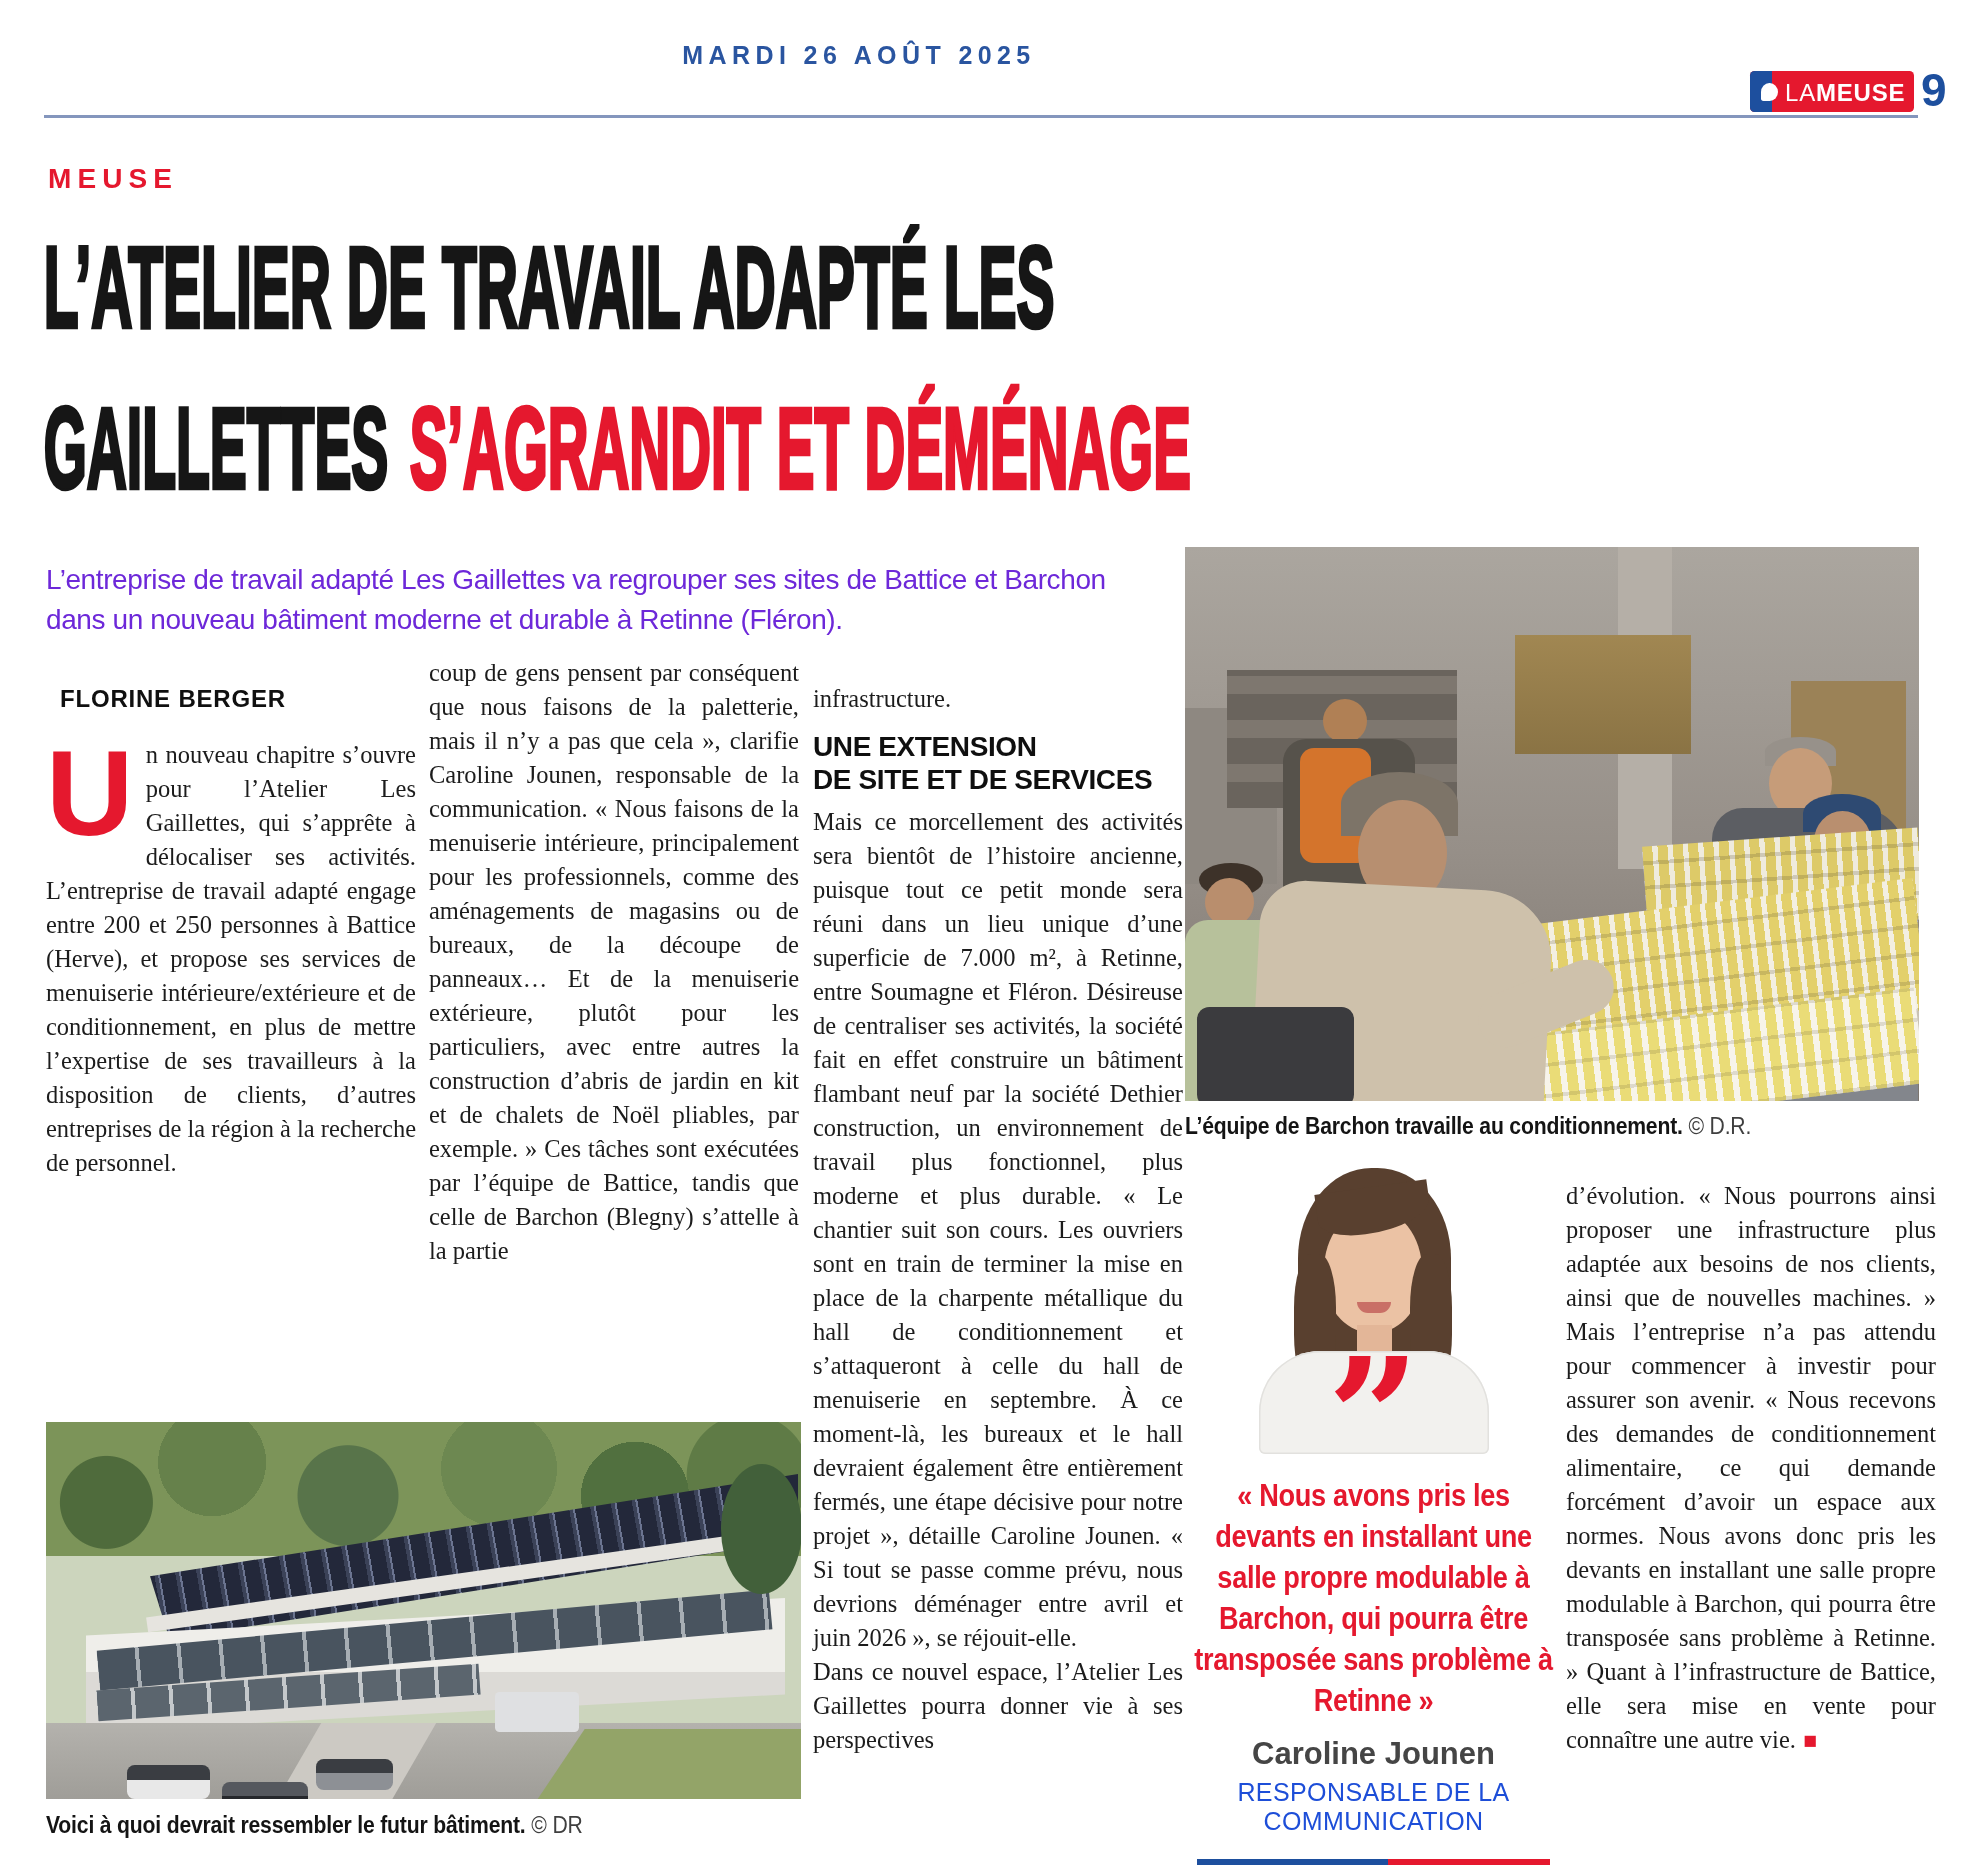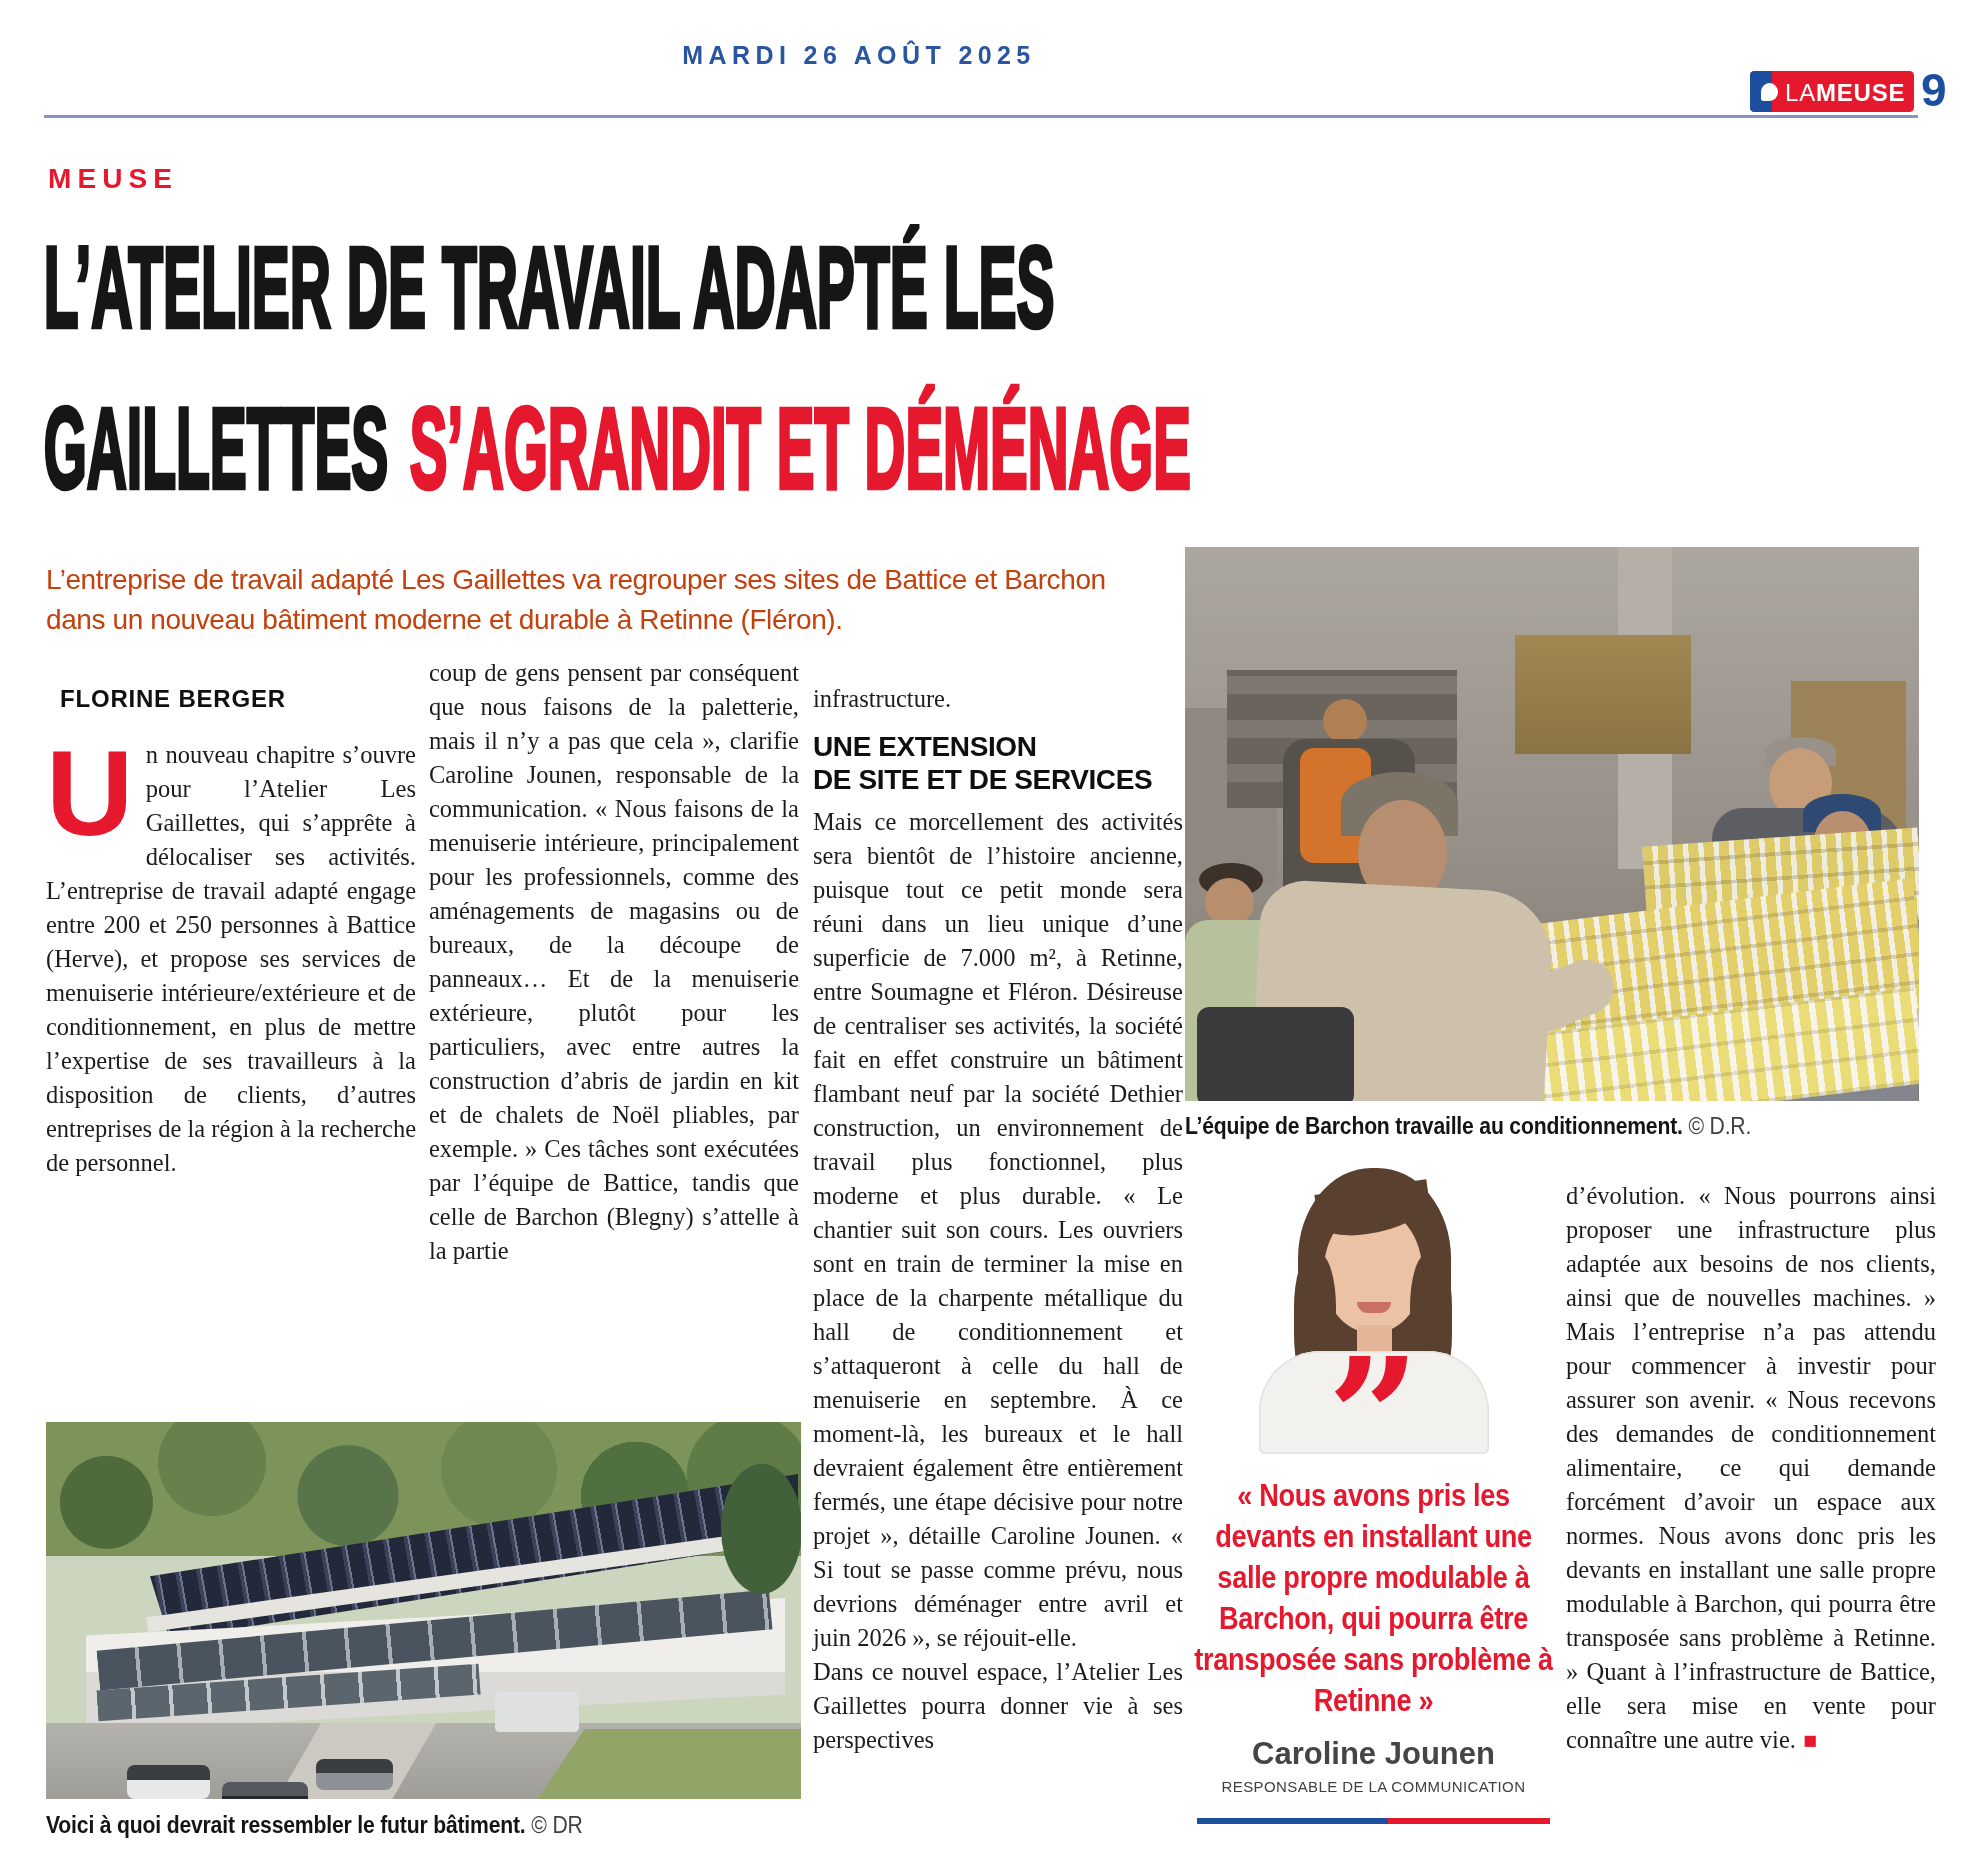--- a/index.html
+++ b/index.html
@@ -17,21 +17,21 @@
   .brand-la{font-weight:400;}
   .brand-meuse{font-weight:800;margin-top:19px;}
   .pagenum{left:1921px;top:63px;font-size:46px;font-weight:800;color:#1d4f9e;}
   .toprule{left:44px;top:115px;width:1874px;height:3.1px;background:#8496bd;}
 
   
   .kicker{left:48px;top:163px;font-size:28px;font-weight:800;color:#e5182e;letter-spacing:6.1px;}
   .headline-svg{left:43px;top:224px;}
   .headline-svg text{font-family:"Liberation Sans",sans-serif;font-weight:bold;paint-order:stroke fill;}
   .standfirst{left:46px;top:560px;width:1116px;font-size:28px;line-height:40px;
-              color:#c2410c;letter-spacing:-0.4px;}
+              color:#6d28d9;letter-spacing:-0.4px;}
   .byline{left:48px;top:685px;font-size:24px;font-weight:800;color:#101010;letter-spacing:0.8px;margin-left:12px;}
 
   
   .col{width:370px;font-family:"Liberation Serif",serif;font-size:24.5px;line-height:34px;
        text-align:justify;color:#1c1c1c;hyphens:auto;}
   .col p{margin:0;}
   #col1{left:46px;top:738px;}
   #col2{left:429px;top:656px;}
   #col3{left:813px;top:682px;}
   #col4{left:1566px;top:1179px;}
@@ -134,21 +134,21 @@
             transform:rotate(-8deg);}
   .p-mouth{left:117px;top:140px;width:34px;height:10.7px;background:#c96f66;border-radius:0 0 17px 17px;}
   .p-neck{left:117px;top:163px;width:35px;height:34px;background:#e3b698;}
   .p-top{left:19px;top:189px;width:230px;height:103px;background:#f2f1ee;border-radius:61px 61px 6.1px 6.1px;
          box-shadow:inset 0 0 0 1.5px #e2e1de;}
   .qmark{position:absolute;left:50%;top:175px;transform:translateX(-50%);
          font-family:"DejaVu Serif",serif;font-weight:bold;font-size:161px;line-height:161px;color:#e5182e;}
   .qtext{width:443px;margin:21.5px 0 0 -33px;transform:scaleX(0.85);transform-origin:50% 0;
          font-size:32px;line-height:41px;font-weight:800;color:#e5182e;letter-spacing:-0.4px;}
   .qauthor{margin-top:15.3px;font-size:31px;font-weight:800;color:#454545;}
-  .qrole{margin-top:6.1px;font-size:15px;color:#404040;letter-spacing:0.4px;}
+  .qrole{margin-top:6.1px;font-size:25px;color:#1d4ed8;letter-spacing:0.4px;}
   .qdivider{margin:23px auto 0;width:353px;height:6.1px;
             background:linear-gradient(90deg,#1d4f9e 0 54%,#e5182e 54%);}
 </style>
 </head>
 <body>
 
 <div class="page">
 
   <div class="abs date">MARDI 26 AOÛT 2025</div>
   <div class="abs brand">

